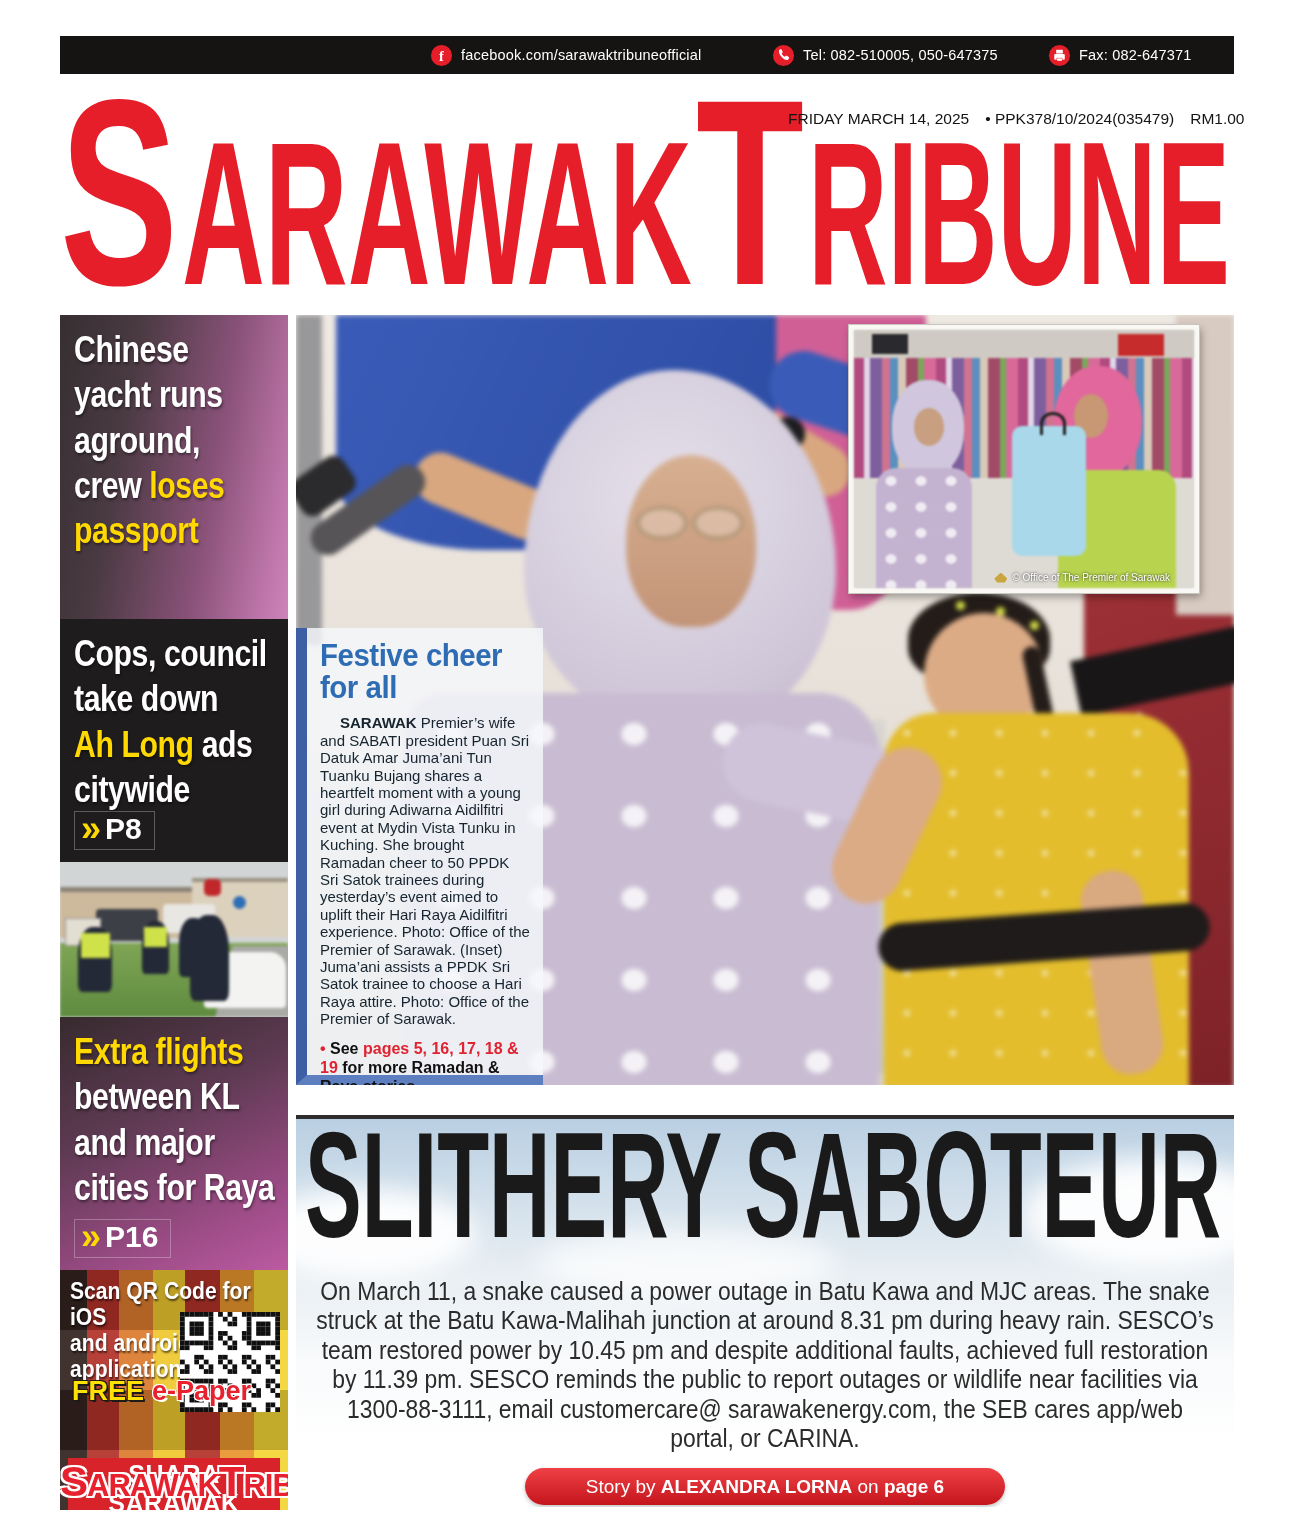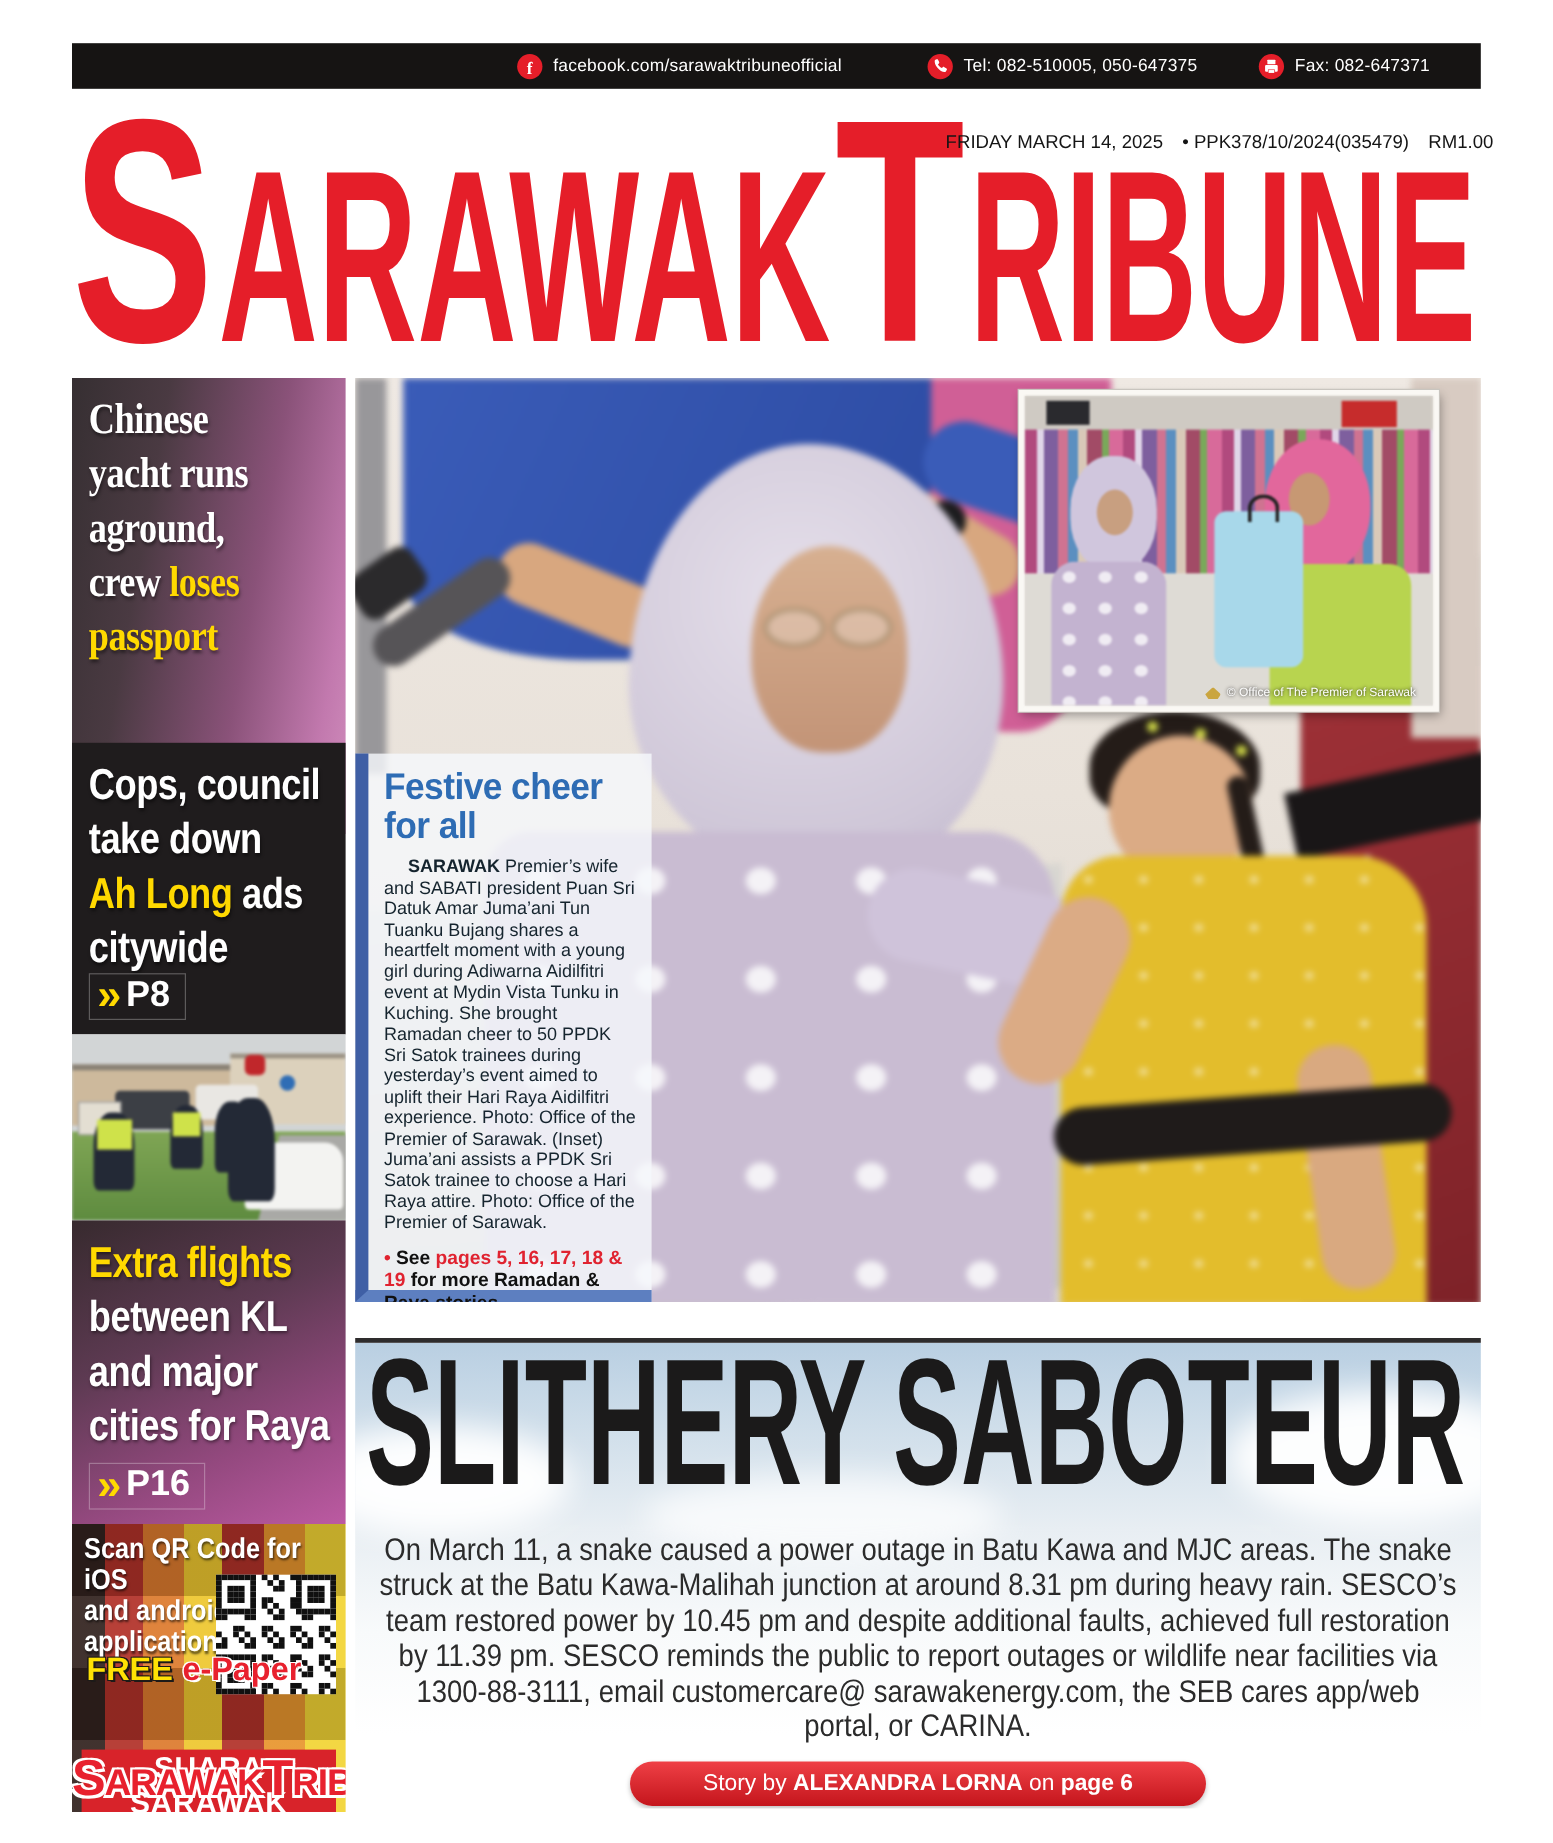--- a/index.html
+++ b/index.html
@@ -20,21 +20,21 @@
   
   .tz{position:absolute;left:60px;width:228px;color:#fff;overflow:hidden;}
   .tz-text{position:absolute;left:14px;top:12px;width:250px;font-weight:bold;font-size:36px;
            line-height:1.26;letter-spacing:-.5px;white-space:pre-line;
            transform:scaleX(.84);transform-origin:left top;text-shadow:1px 2px 3px rgba(0,0,0,.45);}
   .yel{color:#ffd900;}
   .chip{position:absolute;left:14px;bottom:12px;display:flex;align-items:center;gap:4px;
         border:1px solid rgba(255,255,255,.28);padding:0 12px 3px 6px;
         font-weight:bold;font-size:30px;color:#fff;}
   .chev{color:#ffd900;font-size:36px;line-height:.9;font-weight:bold;}
-  #tz1{top:315px;height:380px;background:linear-gradient(100deg,#362f32 0%,#4a3a42 28%,#8a5279 62%,#c279ae 88%,#d08dbc 100%);font-family:Liberation Serif, serif;}
+  #tz1{top:315px;height:380px;background:linear-gradient(100deg,#362f32 0%,#4a3a42 28%,#8a5279 62%,#c279ae 88%,#d08dbc 100%);}
   #tz2{top:619px;height:243px;background:#1f1c1d;}
   #tz3{top:1017px;height:253px;background:linear-gradient(155deg,#372a2e 0%,#5d3a52 38%,#94497f 72%,#bc5aa2 100%);}
 
   
   .p1{position:absolute;left:60px;top:862px;width:228px;height:155px;overflow:hidden;background:#d2d5d6;}
   .p1 .sc{position:absolute;inset:0;filter:blur(1.5px);}
   .p1 div{position:absolute;}
   .p1-bldg{left:0;top:16%;width:58%;height:30%;background:#cdb99c;border-top:5px solid #8a8276;}
   .p1-bldg2{right:0;top:10%;width:42%;height:36%;background:#dcd1bc;border-top:4px solid #9a9183;}
   .p1-grass{left:0;bottom:0;width:100%;height:48%;background:linear-gradient(180deg,#7fa554,#5e8b3f);}
@@ -125,21 +125,21 @@
   .i-floor{left:0;bottom:0;width:100%;height:110px;background:#dedbd5;}
   .i-hijab1{left:38px;top:50px;width:72px;height:96px;background:#d0c6dd;border-radius:46%;}
   .i-face1{left:60px;top:78px;width:30px;height:38px;background:#c89f80;border-radius:50%;}
   .i-body1{left:22px;top:138px;width:96px;height:120px;border-radius:20px 20px 0 0;background-color:#c3b3d0;
            background-image:radial-gradient(rgba(255,255,255,.75) 5px,transparent 6px);background-size:30px 26px;}
   .i-hijab2{right:52px;top:36px;width:88px;height:112px;background:#e2679c;border-radius:48%;}
   .i-face2{right:86px;top:64px;width:34px;height:44px;background:#c79873;border-radius:50%;}
   .i-body2{right:18px;top:140px;width:118px;height:118px;border-radius:18px 18px 0 0;background:#b8d44f;}
   .i-garm{left:158px;top:96px;width:74px;height:130px;background:#a8d8ea;border-radius:10px;}
   .i-hanger{left:186px;top:82px;width:20px;height:20px;border:3px solid #222;border-radius:50% 50% 0 0;border-bottom:none;}
-  .inset-credit{position:absolute;right:14px;bottom:5px;display:flex;align-items:center;gap:5px;z-index:6;
+  .inset-credit{position:absolute;right:24px;bottom:5px;display:flex;align-items:center;gap:5px;z-index:6;
                 color:#fff;font-size:10px;text-shadow:0 0 3px rgba(0,0,0,.9);}
   .crest{width:13px;height:10px;background:#caa53f;clip-path:polygon(50% 0,100% 60%,80% 100%,20% 100%,0 60%);}
 
   
   .caption{position:absolute;left:0;top:313px;bottom:0;width:247px;box-sizing:border-box;z-index:6;
            background:rgba(245,248,251,.82);border-left:11px solid #3f5fa5;border-bottom:10px solid #5d7fc0;
            padding:12px 12px 8px 13px;}
   .cap-title{color:#2e6cb4;font-weight:bold;font-size:31px;line-height:1.04;letter-spacing:-.5px;
              white-space:pre-line;margin:0 0 10px;transform:scaleX(.95);transform-origin:left top;width:106%;}
   .cap-body{font-size:15px;line-height:1.16;color:#15242e;margin:0;}

